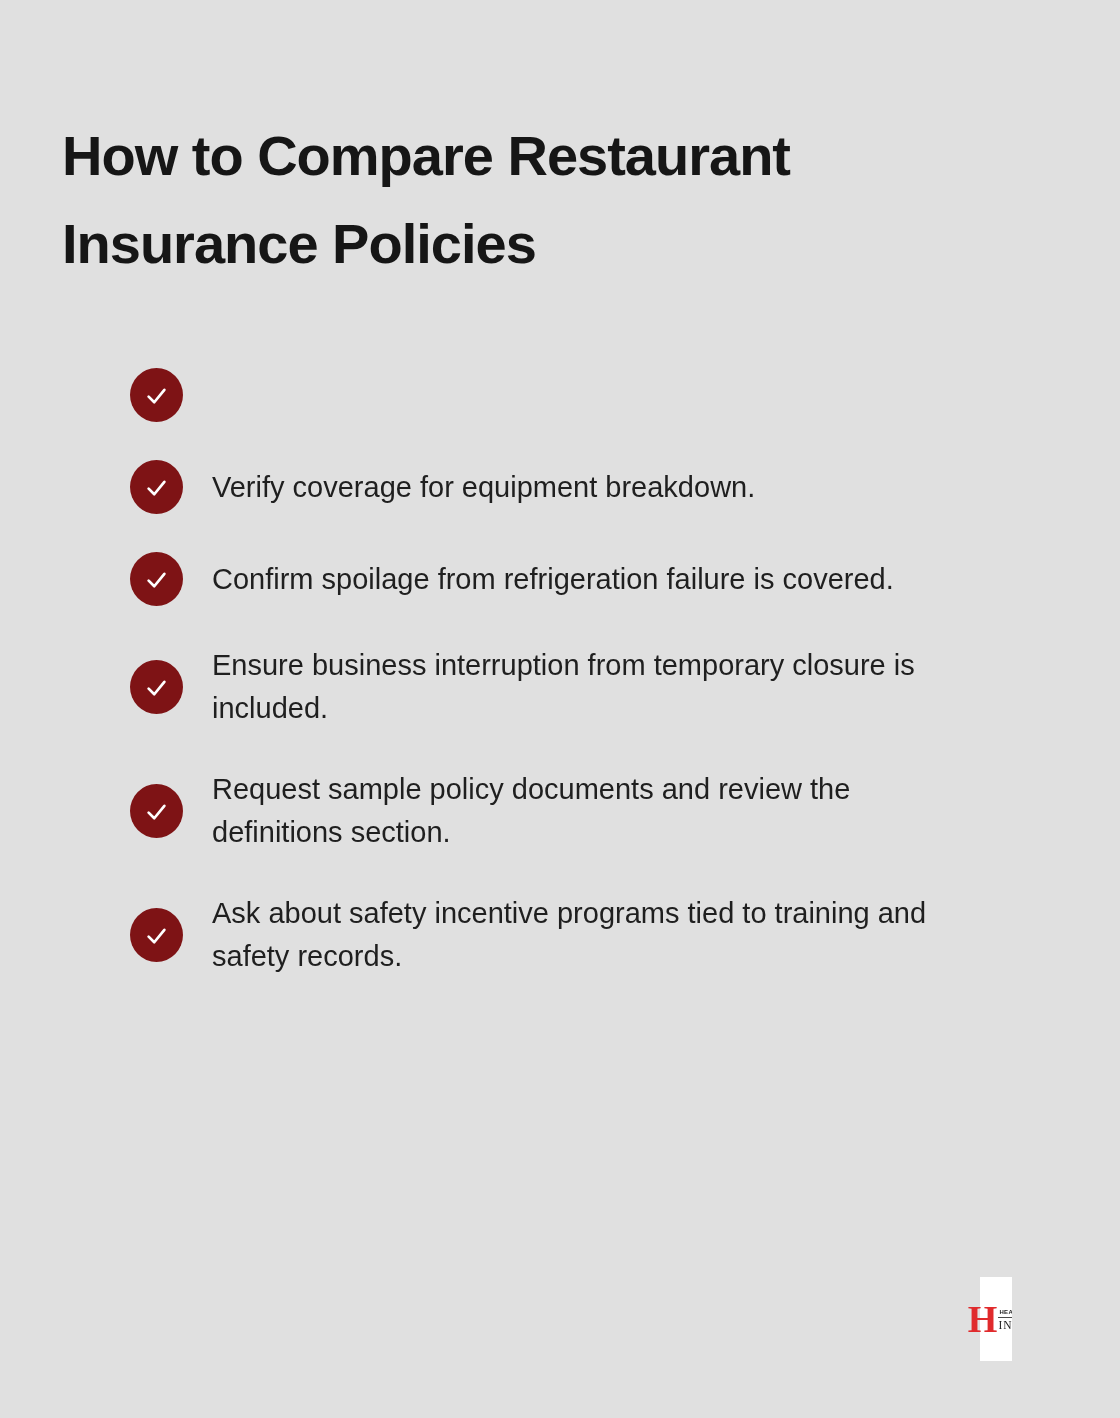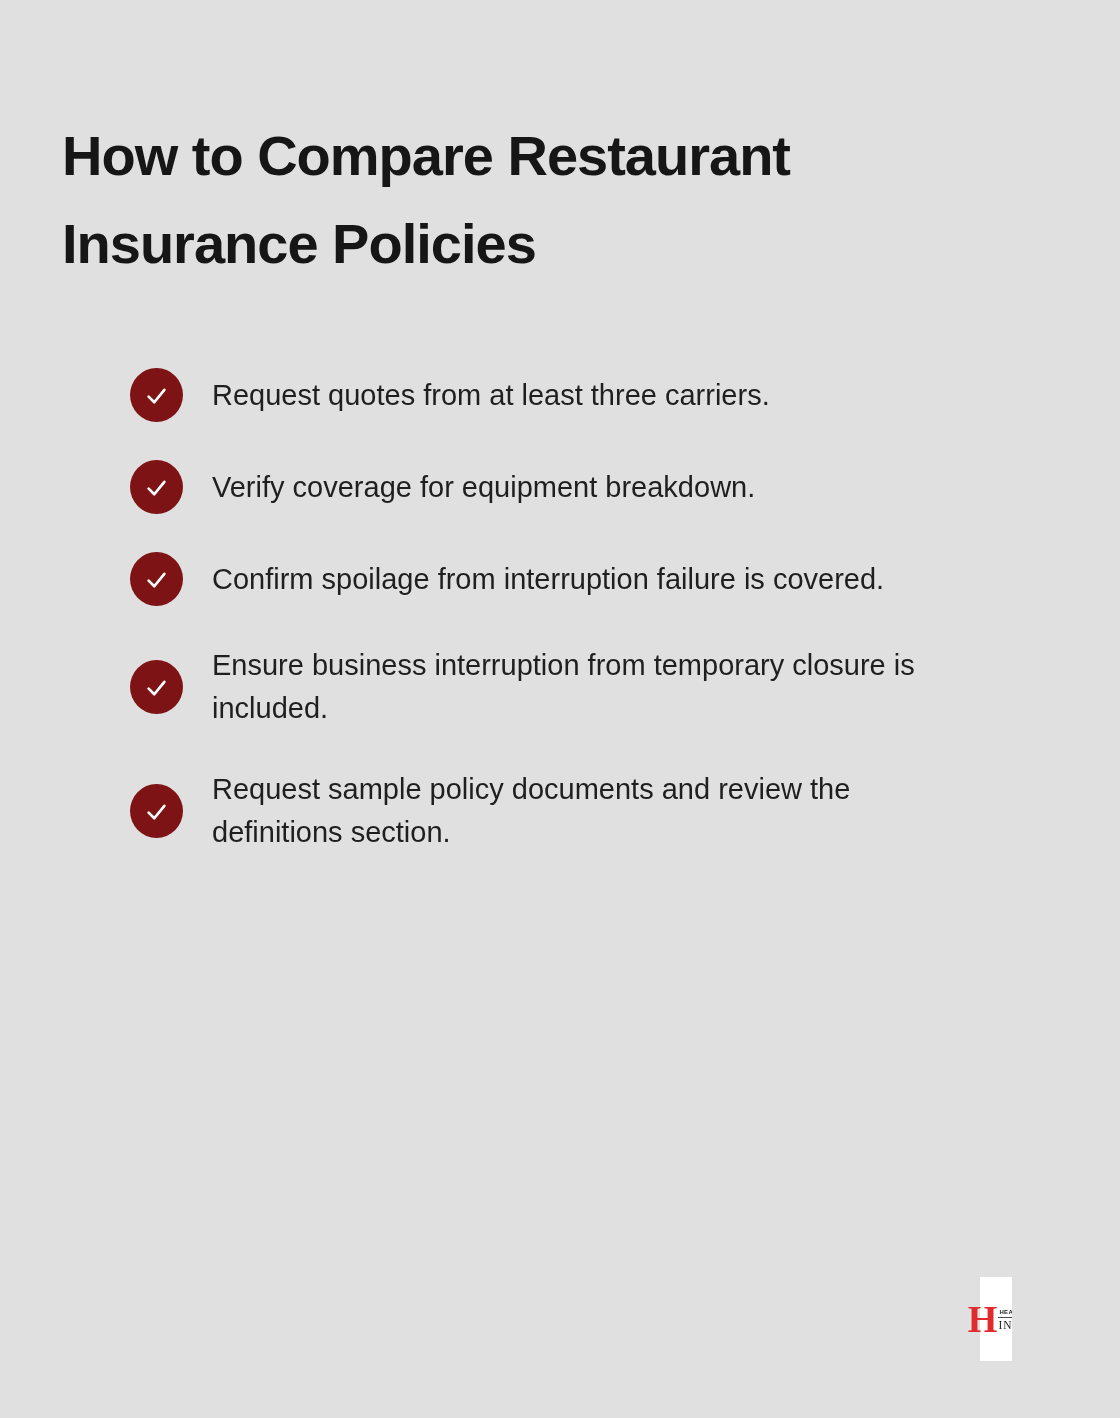--- a/index.html
+++ b/index.html
@@ -101,60 +101,67 @@
   <h1 class="title">How to Compare Restaurant Insurance Policies</h1>
 
   <ul class="checklist">
 
     <li class="checklist-item">
       <span class="check-circle">
         <svg width="27" height="27" viewBox="0 0 24 24">
             <polyline points="5,13 10,18 19,7" fill="none" stroke="#ffffff" stroke-width="2.4" stroke-linecap="round" stroke-linejoin="round"></polyline>
           </svg>
       </span>
-      <span class="item-text">Request quotes from at least three carriers.</span>
     </li>
 
 
     <li class="checklist-item">
       <span class="check-circle">
         <svg width="27" height="27" viewBox="0 0 24 24">
             <polyline points="5,13 10,18 19,7" fill="none" stroke="#ffffff" stroke-width="2.4" stroke-linecap="round" stroke-linejoin="round"></polyline>
           </svg>
       </span>
       <span class="item-text">Verify coverage for equipment breakdown.</span>
     </li>
 
     <li class="checklist-item">
       <span class="check-circle">
         <svg width="27" height="27" viewBox="0 0 24 24">
             <polyline points="5,13 10,18 19,7" fill="none" stroke="#ffffff" stroke-width="2.4" stroke-linecap="round" stroke-linejoin="round"></polyline>
           </svg>
       </span>
-      <span class="item-text">Confirm spoilage from interruption failure is covered.</span>
+      <span class="item-text">Confirm spoilage from refrigeration failure is covered.</span>
     </li>
 
     <li class="checklist-item">
       <span class="check-circle">
         <svg width="27" height="27" viewBox="0 0 24 24">
             <polyline points="5,13 10,18 19,7" fill="none" stroke="#ffffff" stroke-width="2.4" stroke-linecap="round" stroke-linejoin="round"></polyline>
           </svg>
       </span>
       <span class="item-text">Ensure business interruption from temporary closure is included.</span>
     </li>
 
     <li class="checklist-item">
       <span class="check-circle">
         <svg width="27" height="27" viewBox="0 0 24 24">
             <polyline points="5,13 10,18 19,7" fill="none" stroke="#ffffff" stroke-width="2.4" stroke-linecap="round" stroke-linejoin="round"></polyline>
           </svg>
       </span>
       <span class="item-text">Request sample policy documents and review the definitions section.</span>
     </li>
 
+    <li class="checklist-item">
+      <span class="check-circle">
+        <svg width="27" height="27" viewBox="0 0 24 24">
+            <polyline points="5,13 10,18 19,7" fill="none" stroke="#ffffff" stroke-width="2.4" stroke-linecap="round" stroke-linejoin="round"></polyline>
+          </svg>
+      </span>
+      <span class="item-text">Ask about safety incentive programs tied to training and safety records.</span>
+    </li>
 
 
   </ul>
 
   <div class="logo-box">
     <div class="logo-inner">
       <span class="logo-monogram">H</span>
       <span class="logo-text">
         <span class="logo-name">HEATON BENNETT</span>
         <span class="logo-sub">INSURANCE</span>

